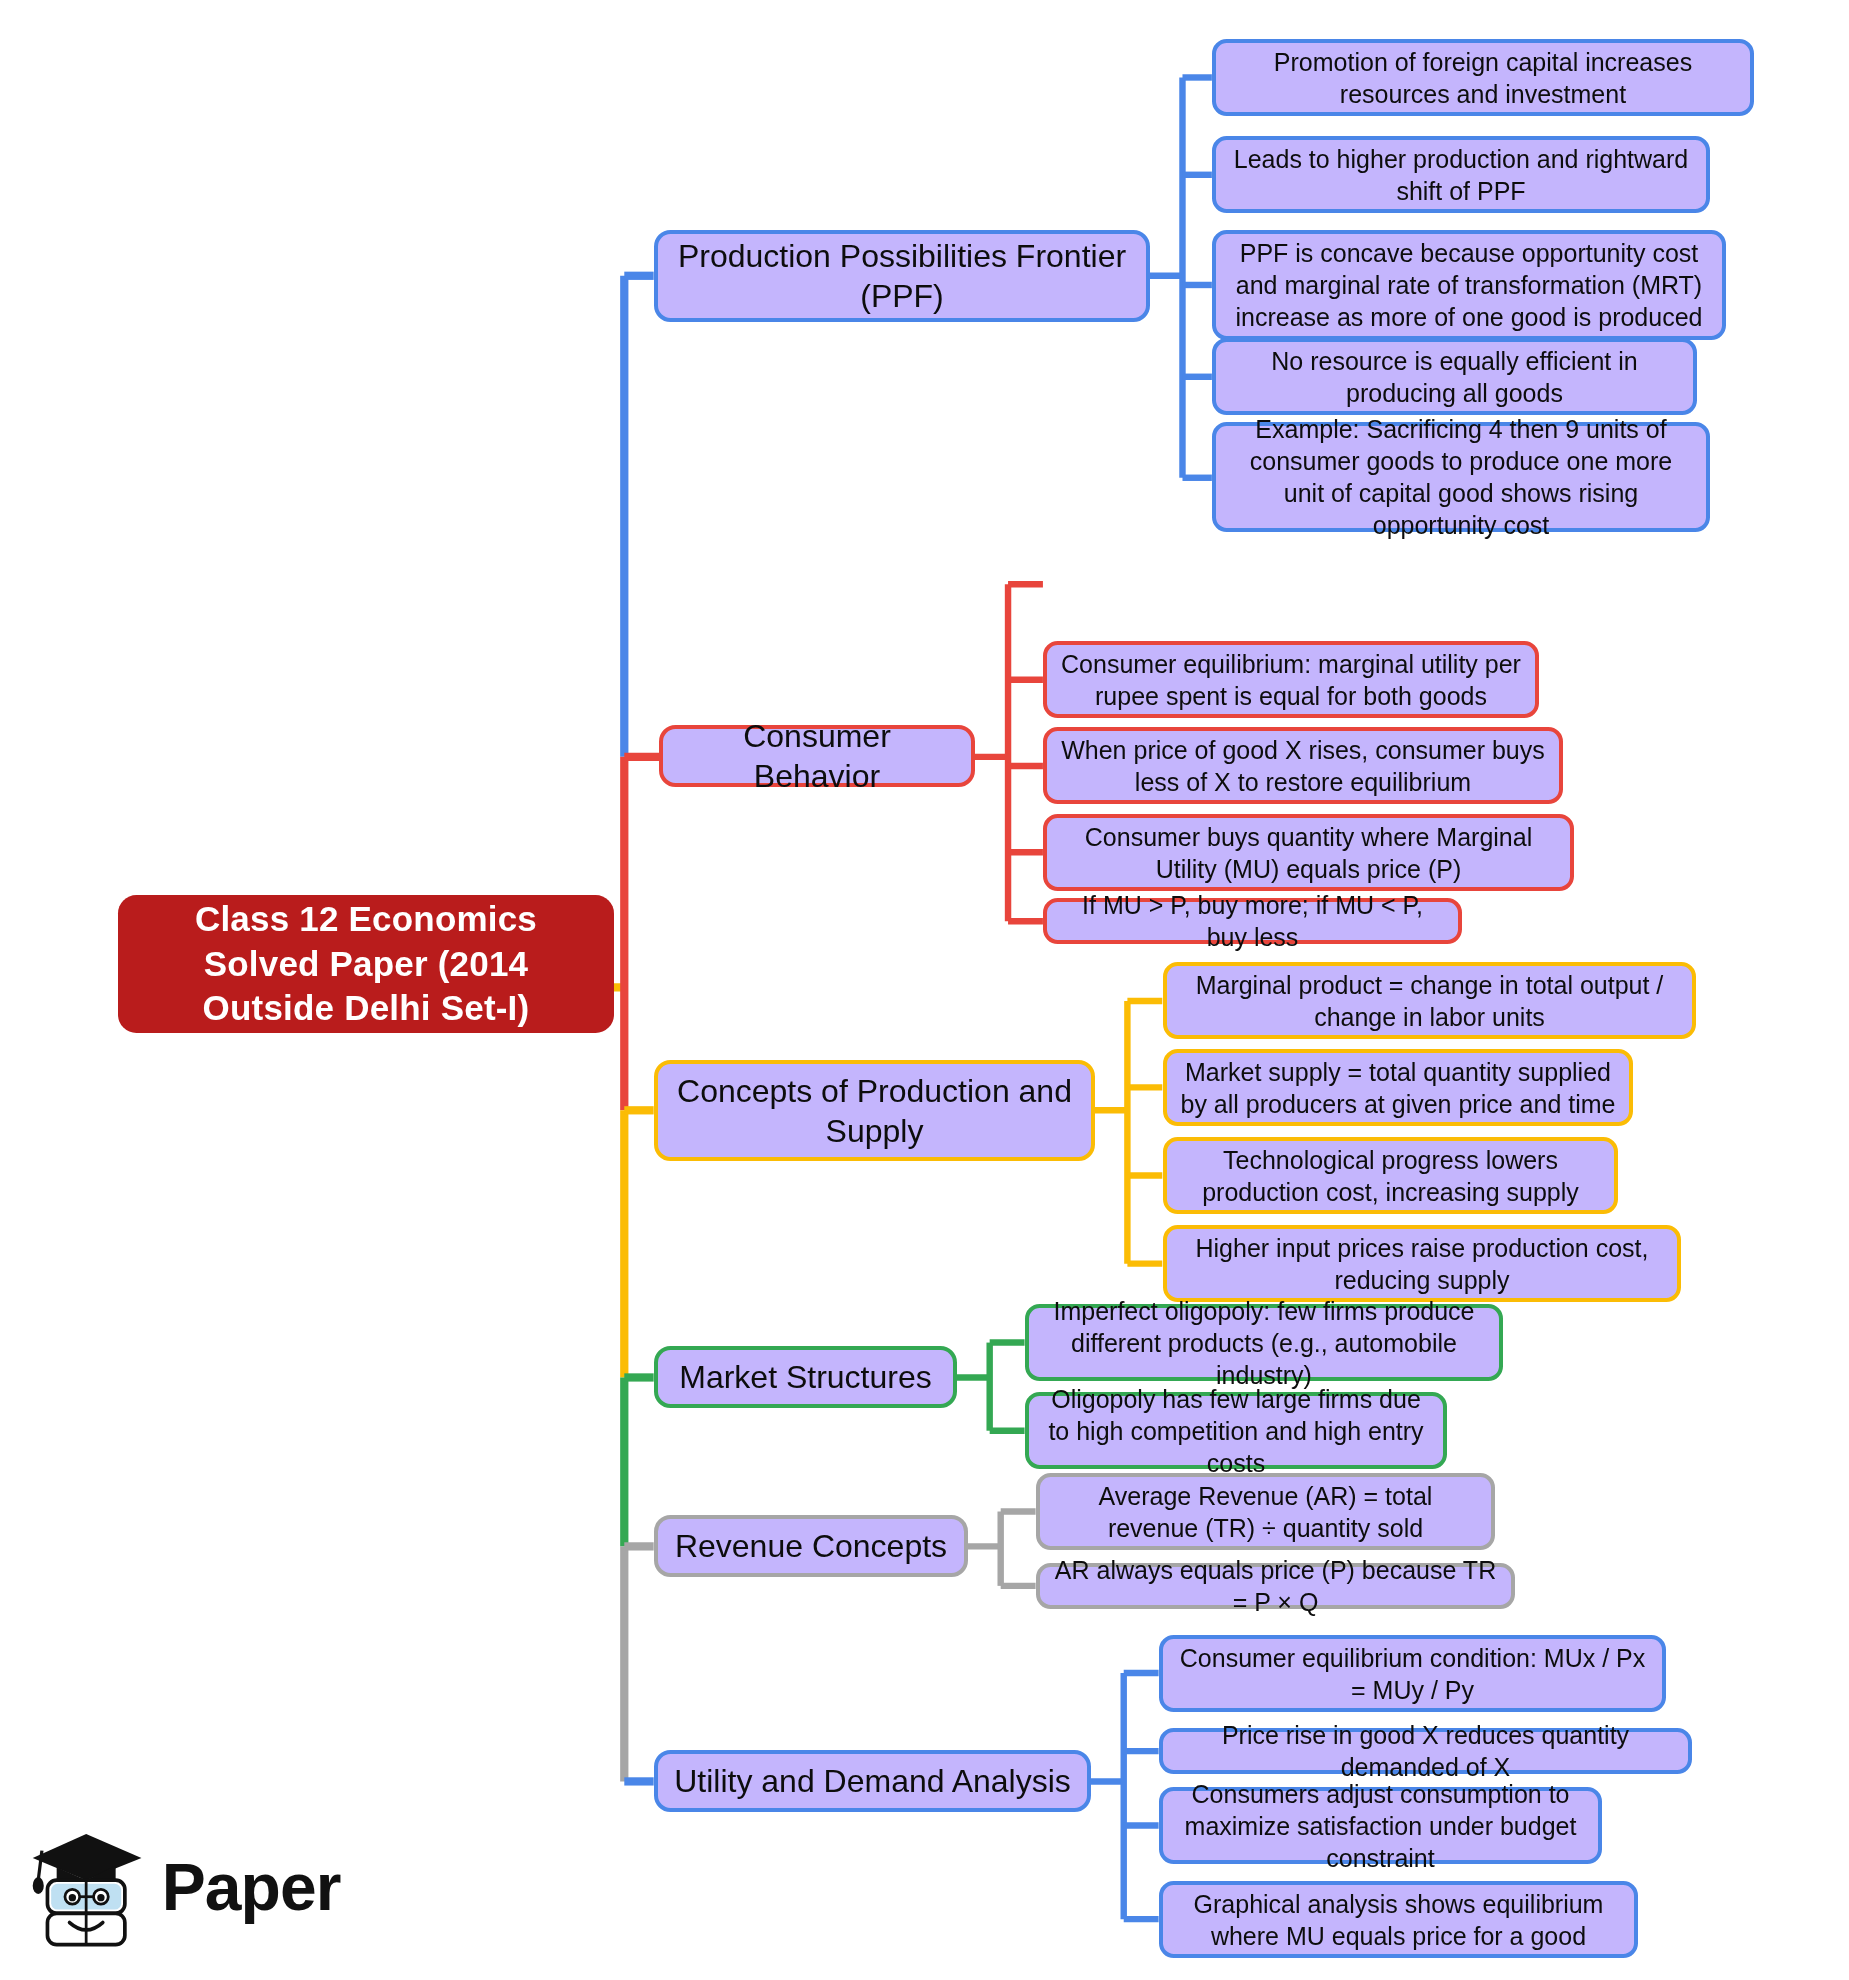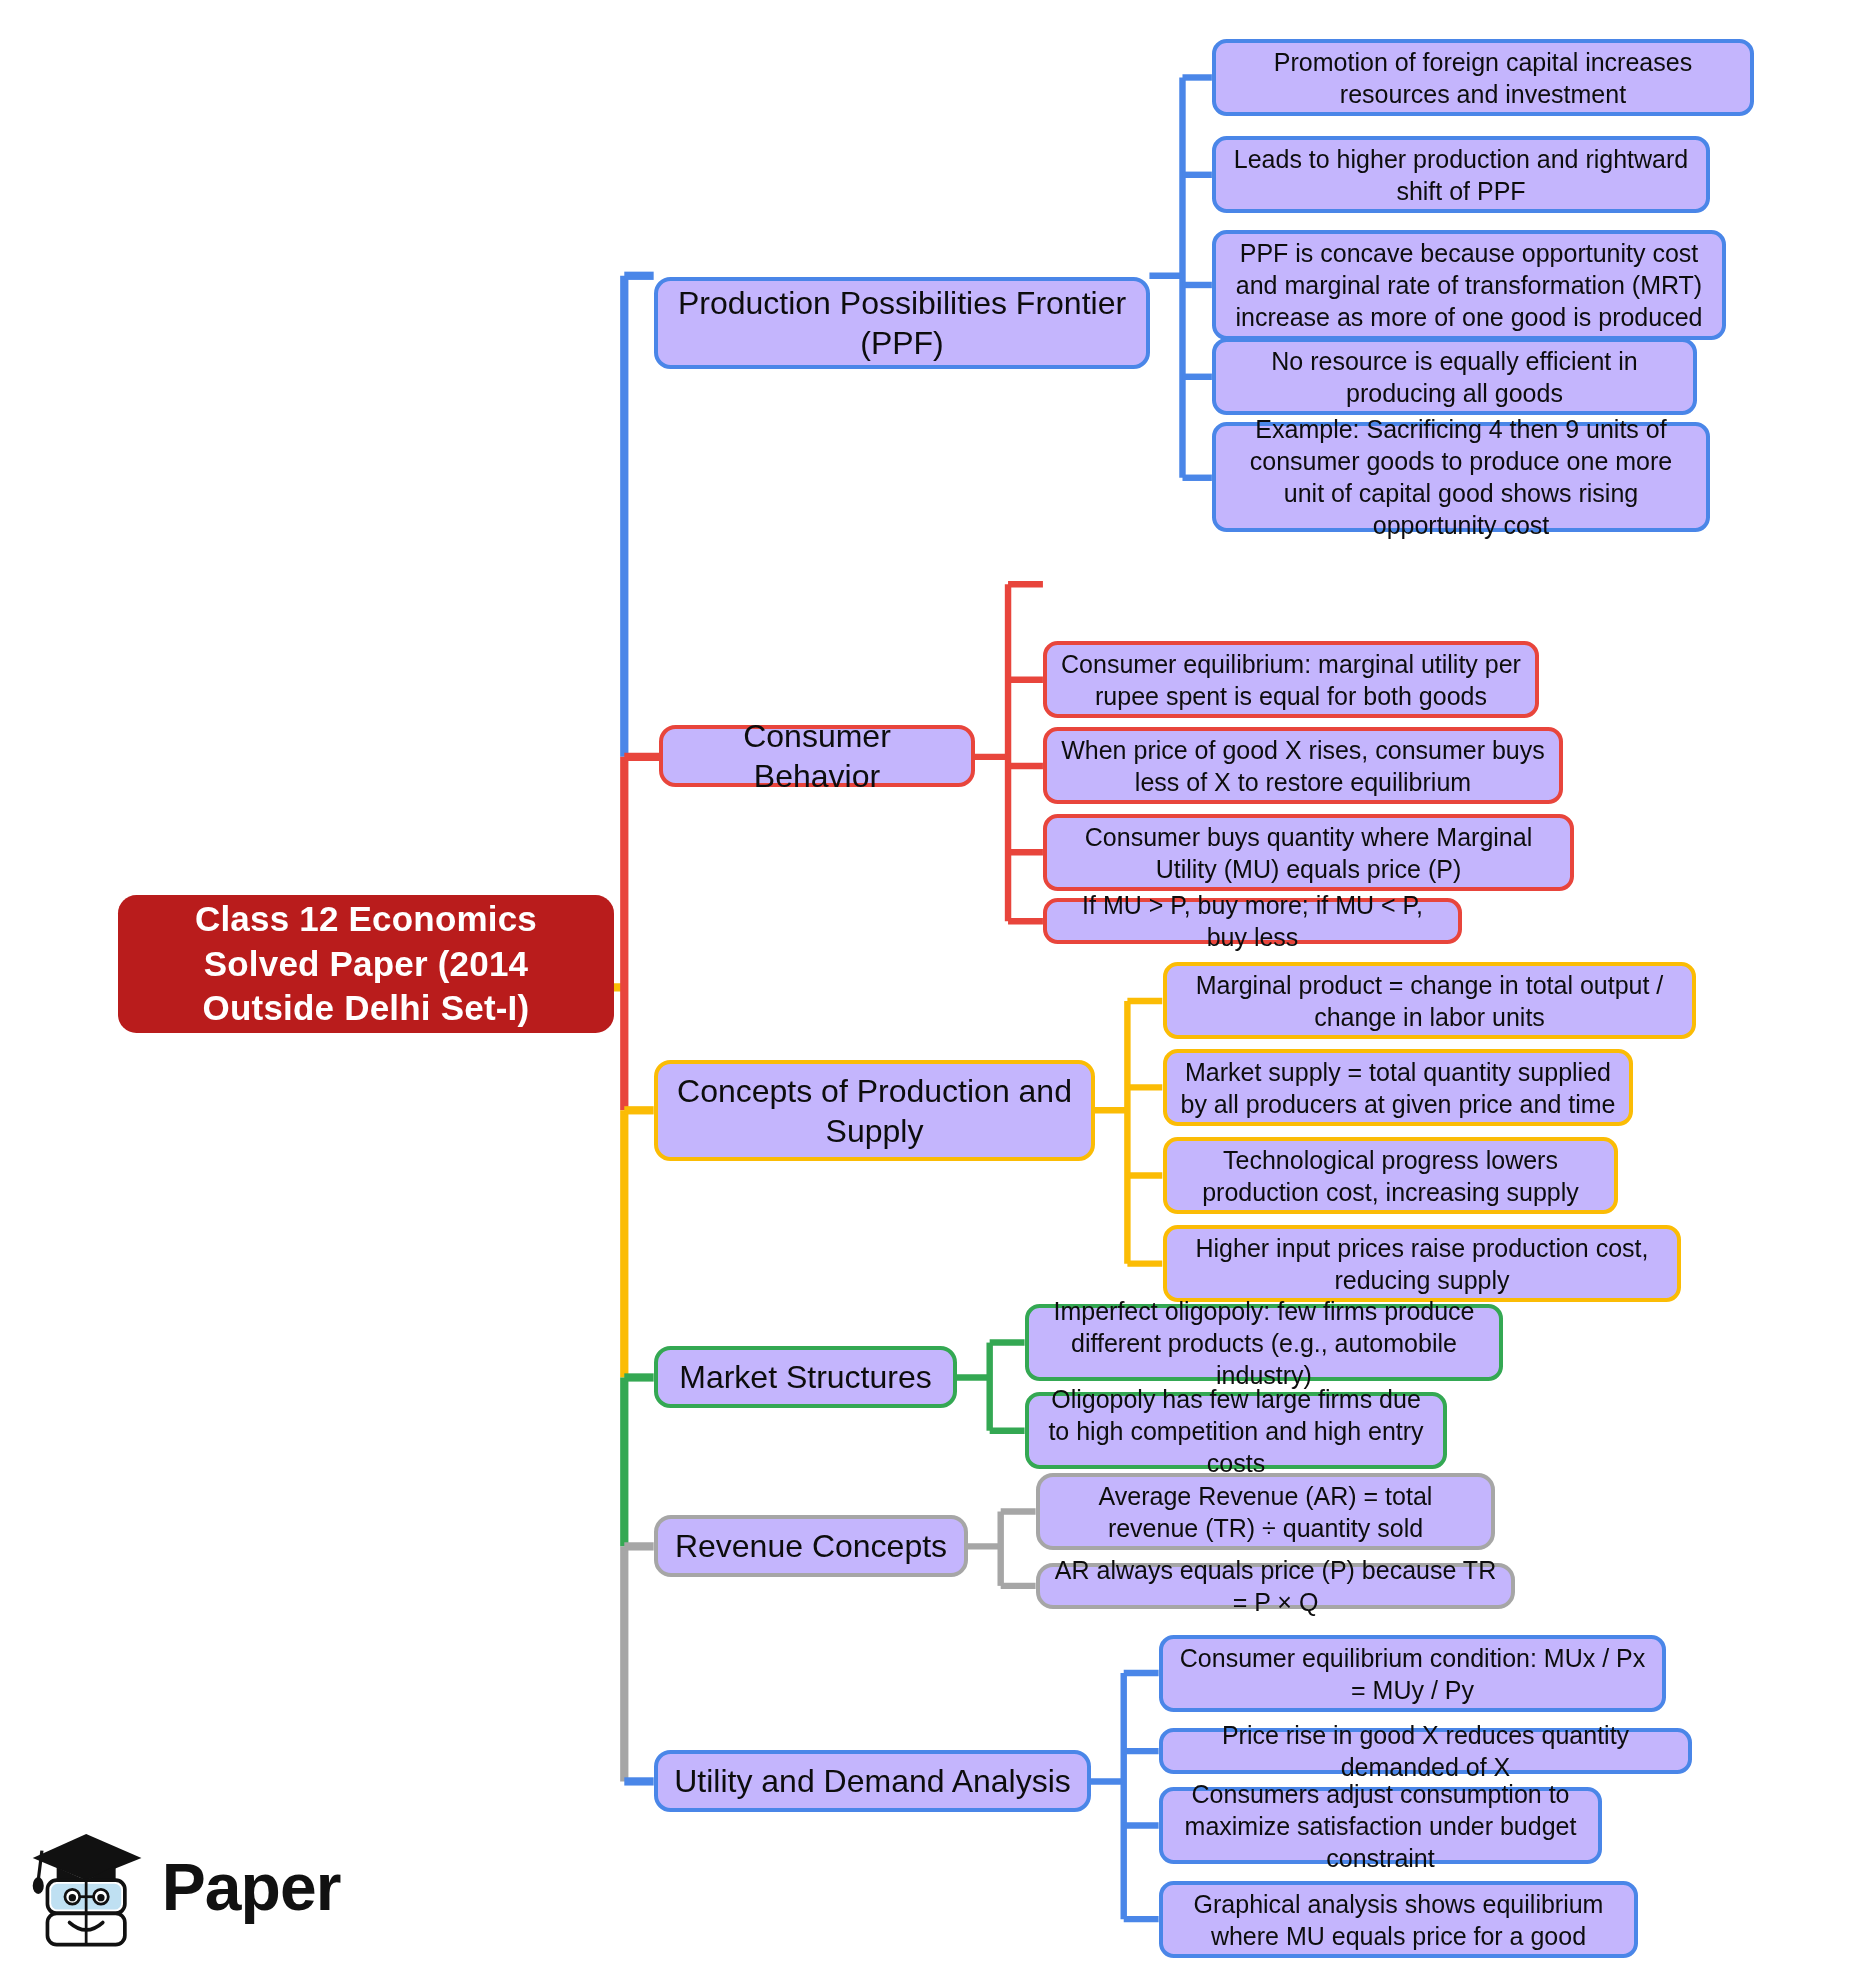--- a/index.html
+++ b/index.html
@@ -68,21 +68,21 @@
     border-radius: 14.7px;
     font-size: 25px;
     line-height: 1.28;
     padding: 4.6px 13px;
   }
 
   .c-blue   { border-color: #4a86e8; }
   .c-red    { border-color: #e8453c; }
   .c-yellow { border-color: #fbbc05; }
   .c-green  { border-color: #34a853; }
-  .c-gray   { border-color: #a6a6a6; border-radius: 17px; }
+  .c-gray   { border-color: #a6a6a6; }
 
   
   #logo {
     position: absolute;
     left: 29px;
     top: 1809px;
     width: 367px;
     height: 156px;
     display: flex;
     align-items: center;
@@ -180,21 +180,21 @@
 
         <rect x="20" y="98" width="84" height="34" rx="10" fill="#ffffff" stroke="#111" stroke-width="4"></rect>
         <path d="M44 108 Q62 124 80 108" stroke="#111" stroke-width="4" fill="none" stroke-linecap="round"></path>
 
         <path d="M62 62 L62 132" stroke="#111" stroke-width="3"></path>
       </svg>
     </span>
     <span class="wordmark">Paper</span>
   </div>
 
-<div class="node branch c-blue" style="left: 654px; top: 230px; width: 496px; height: 92px; margin-top: 47px;">Production Possibilities Frontier (PPF)</div>
+<div class="node branch c-blue" style="left: 654px; top: 230px; width: 496px; height: 92px;">Production Possibilities Frontier (PPF)</div>
     <div class="node leaf c-blue" style="left: 1212px; top: 39px; width: 542px; height: 77px;">Promotion of foreign capital increases resources and investment</div>
     <div class="node leaf c-blue" style="left: 1212px; top: 136px; width: 498px; height: 77px;">Leads to higher production and rightward shift of PPF</div>
     <div class="node leaf c-blue" style="left: 1212px; top: 230px; width: 514px; height: 110px;">PPF is concave because opportunity cost and marginal rate of transformation (MRT) increase as more of one good is produced</div>
     <div class="node leaf c-blue" style="left: 1212px; top: 338px; width: 485px; height: 77px;">No resource is equally efficient in producing all goods</div>
     <div class="node leaf c-blue" style="left: 1212px; top: 422px; width: 498px; height: 110px;">Example: Sacrificing 4 then 9 units of consumer goods to produce one more unit of capital good shows rising opportunity cost</div>
     <div class="node branch c-red" style="left: 659px; top: 725px; width: 316px; height: 62px;">Consumer Behavior</div>
     <div class="node leaf c-red" style="left: 1043px; top: 641px; width: 496px; height: 77px;">Consumer equilibrium: marginal utility per rupee spent is equal for both goods</div>
     <div class="node leaf c-red" style="left: 1043px; top: 727px; width: 520px; height: 77px;">When price of good X rises, consumer buys less of X to restore equilibrium</div>
     <div class="node leaf c-red" style="left: 1043px; top: 814px; width: 531px; height: 77px;">Consumer buys quantity where Marginal Utility (MU) equals price (P)</div>
     <div class="node leaf c-red" style="left: 1043px; top: 898px; width: 419px; height: 46px;">If MU &gt; P, buy more; if MU &lt; P, buy less</div>

